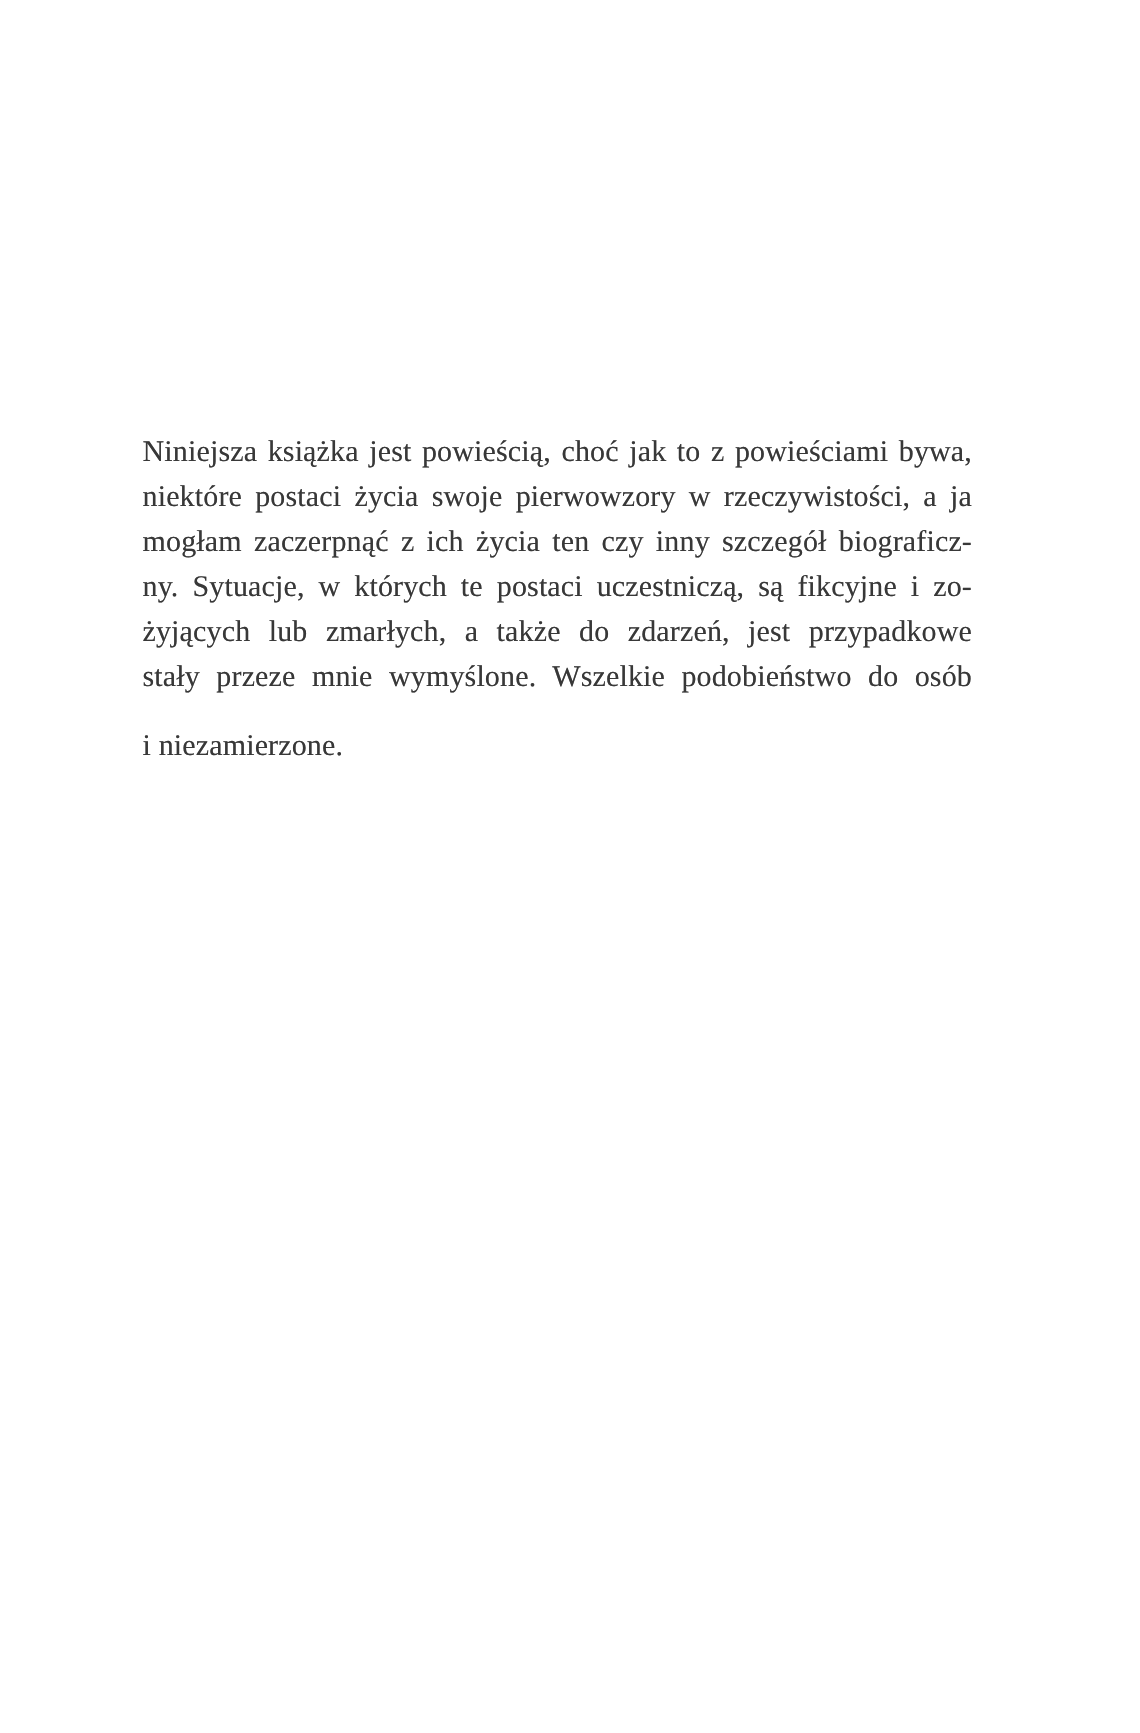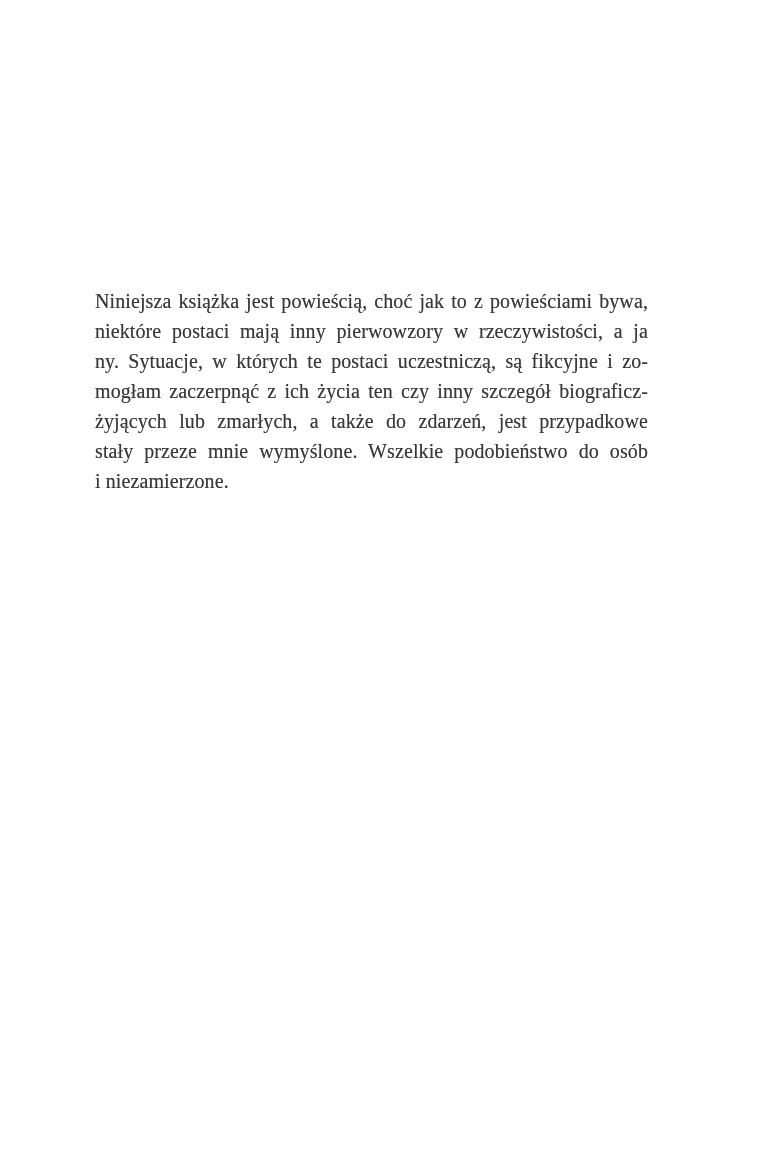--- a/index.html
+++ b/index.html
@@ -31,28 +31,29 @@
     
     text-shadow: 0 0 0.4px rgba(56,56,56,0.55);
   }
   .paragraph .line {
     text-align: justify;
     text-align-last: justify;
     white-space: normal;
   }
   .paragraph .line.last {
     text-align-last: left;
+    margin-top: 16px;
   }
 </style>
 </head>
 <body>
 
 <div class="book-page">
   <div class="paragraph">
     <div class="line">Niniejsza książka jest powieścią, choć jak to z powieściami bywa,</div>
-    <div class="line">niektóre postaci mają inny pierwowzory w rzeczywistości, a ja</div>
+    <div class="line">niektóre postaci życia swoje pierwowzory w rzeczywistości, a ja</div>
+    <div class="line">mogłam zaczerpnąć z ich życia ten czy inny szczegół biograficz-</div>
     <div class="line">ny. Sytuacje, w których te postaci uczestniczą, są fikcyjne i zo-</div>
-    <div class="line">mogłam zaczerpnąć z ich życia ten czy inny szczegół biograficz-</div>
     <div class="line">żyjących lub zmarłych, a także do zdarzeń, jest przypadkowe</div>
     <div class="line">stały przeze mnie wymyślone. Wszelkie podobieństwo do osób</div>
     <div class="line last">i niezamierzone.</div>
   </div>
 </div>
 
 </body></html>

